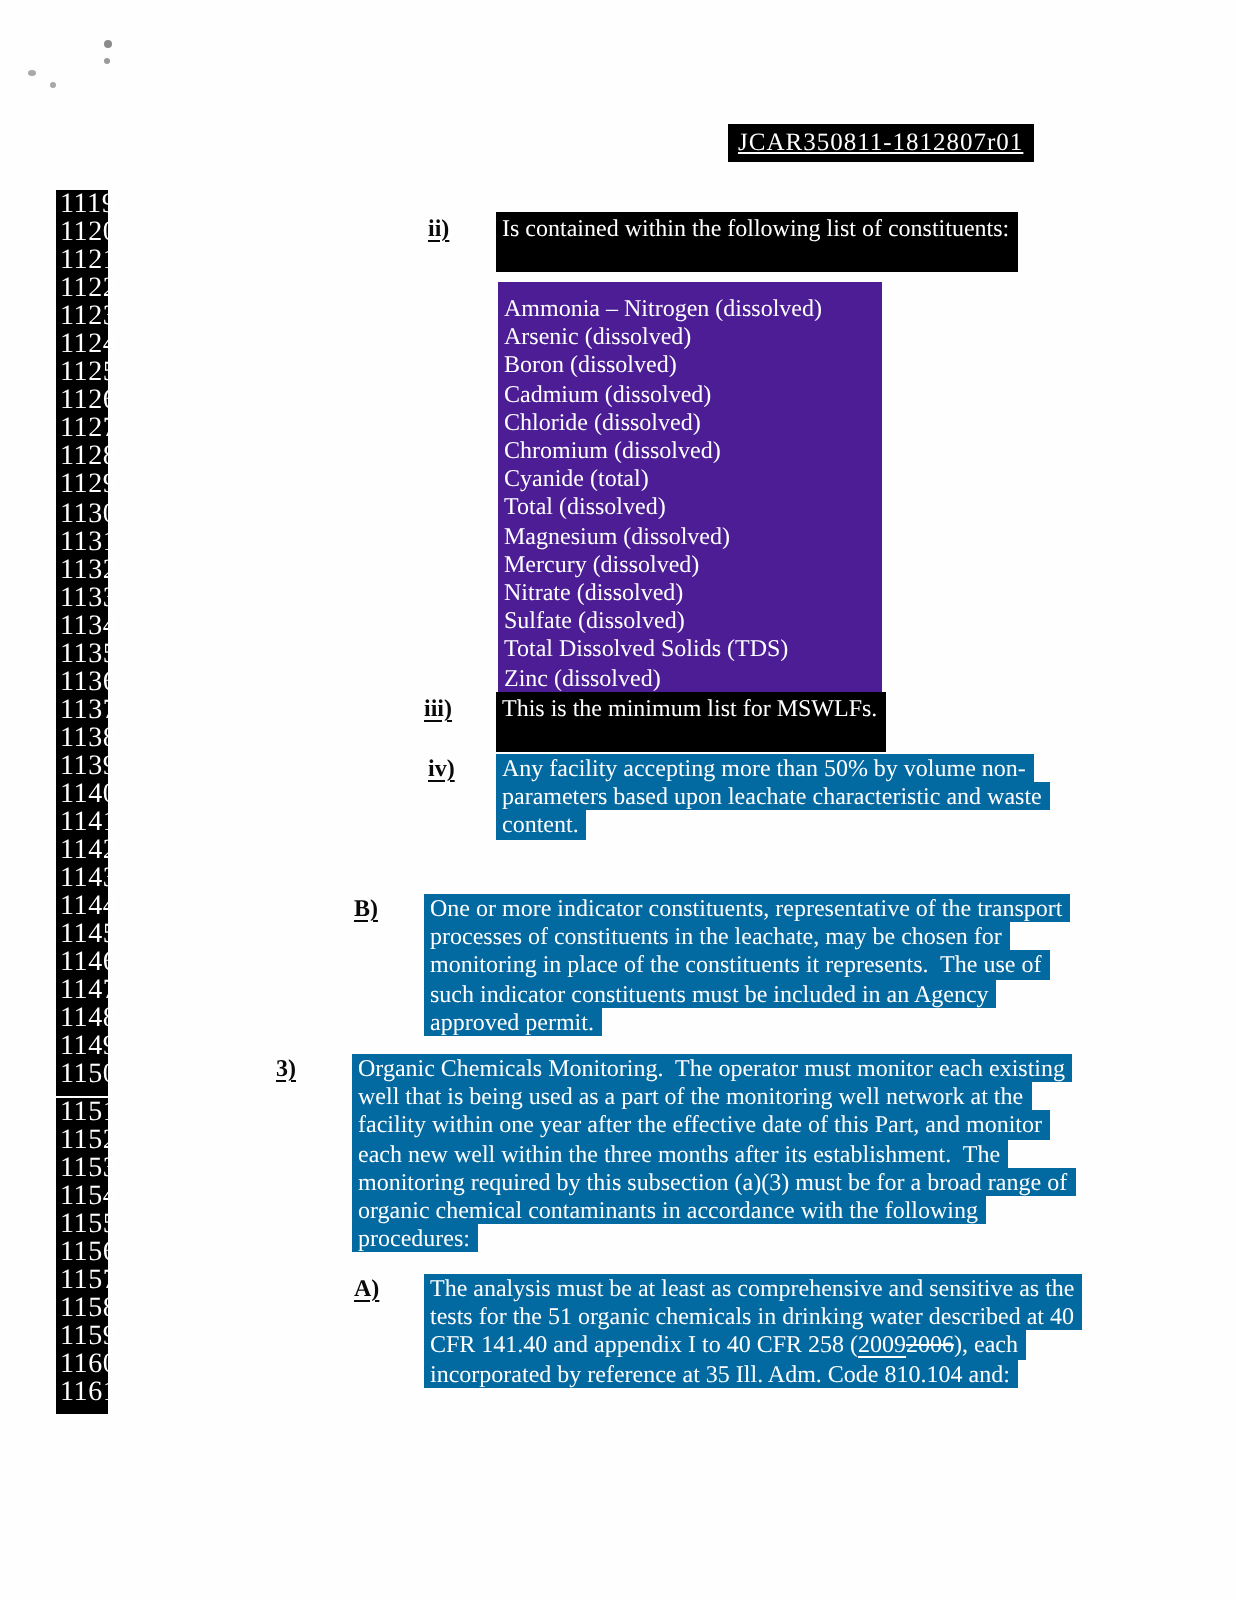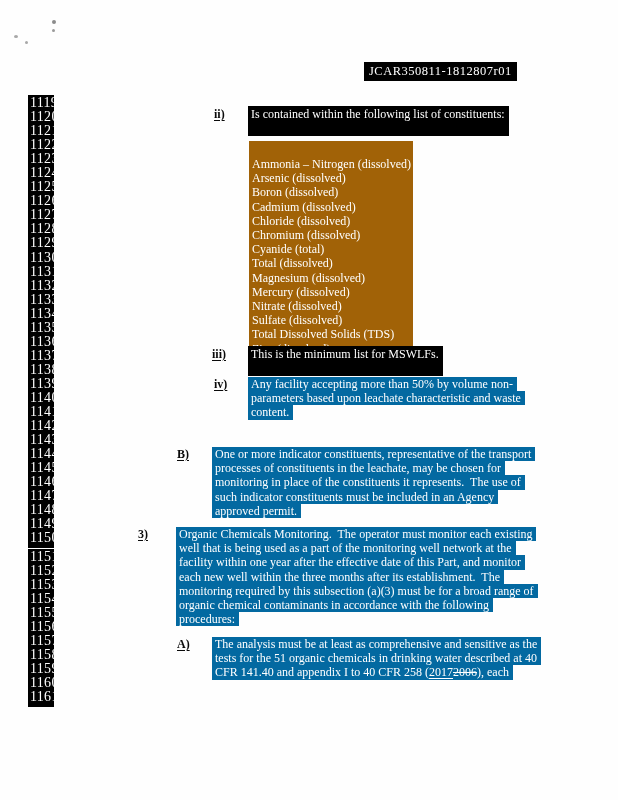--- a/index.html
+++ b/index.html
@@ -7,21 +7,21 @@
     position:relative;width:618px;height:800px;background:#fefefe;
     margin:0 auto;overflow:hidden;
     font-family:"Liberation Serif","DejaVu Serif",serif;
     color:#0a0a0a;
   }
   .speck{position:absolute;border-radius:50%;}
   .jcar{
     position:absolute;left:364px;top:62px;
     background:#000;color:#fff;
     font-size:12.5px;line-height:15px;padding:2px 5px;
-    letter-spacing:0.5px;white-space:pre;
+    letter-spacing:0.5px;white-space:pre;text-decoration:underline;
   }
   
   .ln-col{
     position:absolute;left:28px;width:24px;
     background:#000;color:#fff;
     font-size:14px;
     padding:1px 0 2px 2px;
   }
   .ln-upper{top:95px;}
   .ln-lower{top:549px;}
@@ -42,23 +42,23 @@
   .para{position:absolute;}
   .hl-line{
     display:table;background:#0369a1;color:#fff;
     font-size:12px;line-height:14.2px;padding:0 4px 0 3px;
     white-space:pre;
   }
   .ins{text-decoration:underline;text-underline-offset:2px;}
   .del{text-decoration:line-through;}
   
   .const-block{
-    position:absolute;left:249px;top:141px;width:164px;
-    background:#a16207;color:#fff;
-    padding:16px 0 3px 3px;box-sizing:border-box;
+    position:absolute;left:249px;top:141px;width:192px;
+    background:#4c1d95;color:#fff;
+    padding:6px 0 3px 3px;box-sizing:border-box;
   }
   .const-line{font-size:12px;line-height:14.2px;white-space:pre;}
 </style>
 </head>
 <body>
 
 <div class="page">
 
   <div class="speck" style="left:52px;top:20px;width:4px;height:4px;background:#8b8b8b;"></div>
   <div class="speck" style="left:52px;top:29px;width:3px;height:3px;background:#9a9a9a;"></div>
@@ -162,16 +162,17 @@
       <div class="hl-line">each new well within the three months after its establishment.  The</div>
       <div class="hl-line">monitoring required by this subsection (a)(3) must be for a broad range of</div>
       <div class="hl-line">organic chemical contaminants in accordance with the following</div>
       <div class="hl-line">procedures:</div>
     </div>
 
   <div class="sec-label" style="left:177px;top:637px;">A)</div>
   <div class="para" style="left:212px;top:637px;">
     <div class="hl-line">The analysis must be at least as comprehensive and sensitive as the</div>
     <div class="hl-line">tests for the 51 organic chemicals in drinking water described at 40</div>
-    <div class="hl-line"><span>CFR 141.40 and appendix I to 40 CFR 258 (</span><span class="ins">2017</span><span class="del">2006</span><span>), each</span></div>
+    <div class="hl-line"><span>CFR 141.40 and appendix I to 40 CFR 258 (</span><span class="ins">2009</span><span class="del">2006</span><span>), each</span></div>
+    <div class="hl-line">incorporated by reference at 35 Ill. Adm. Code 810.104 and:</div>
   </div>
 
 </div>
 
 </body></html>

